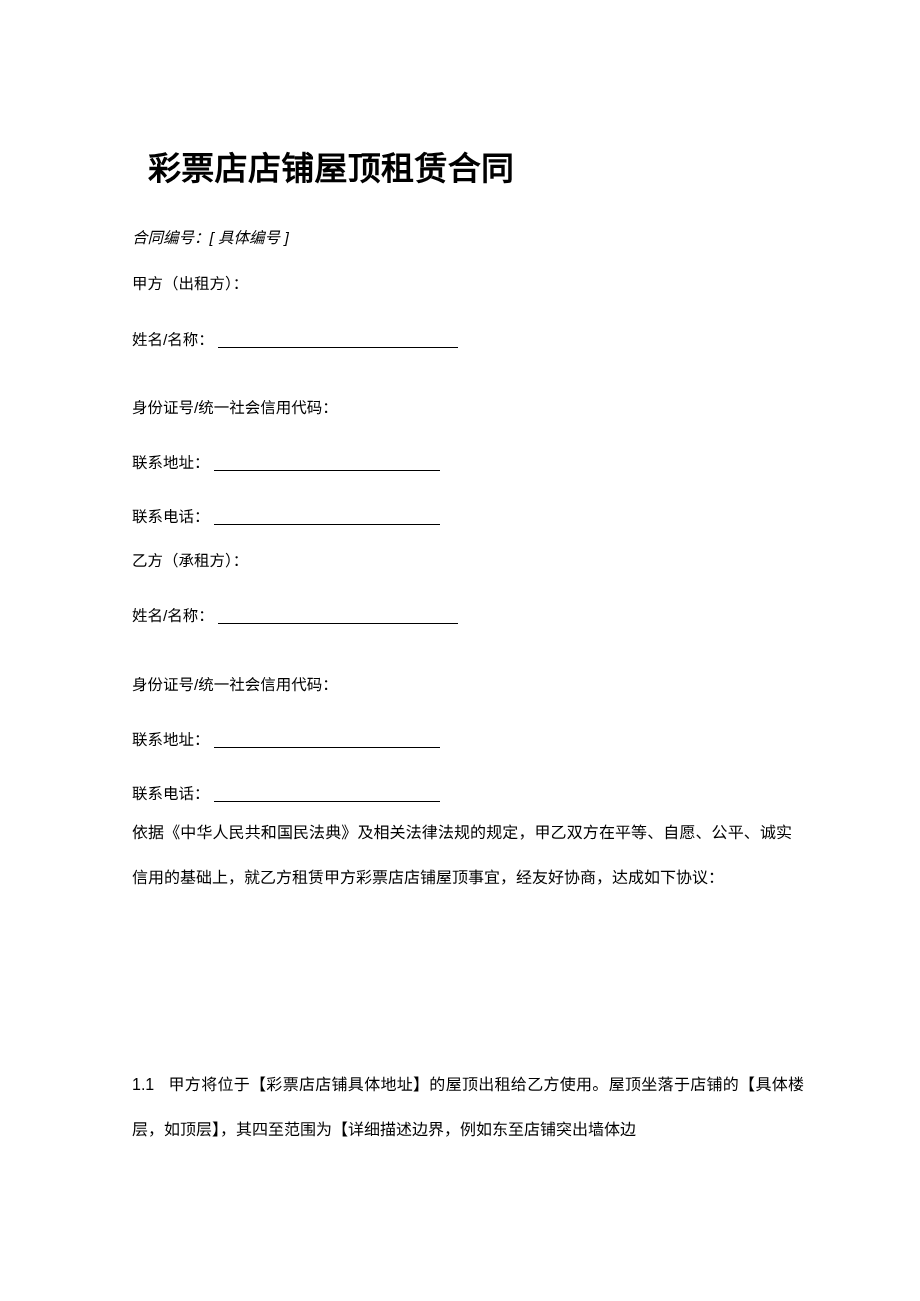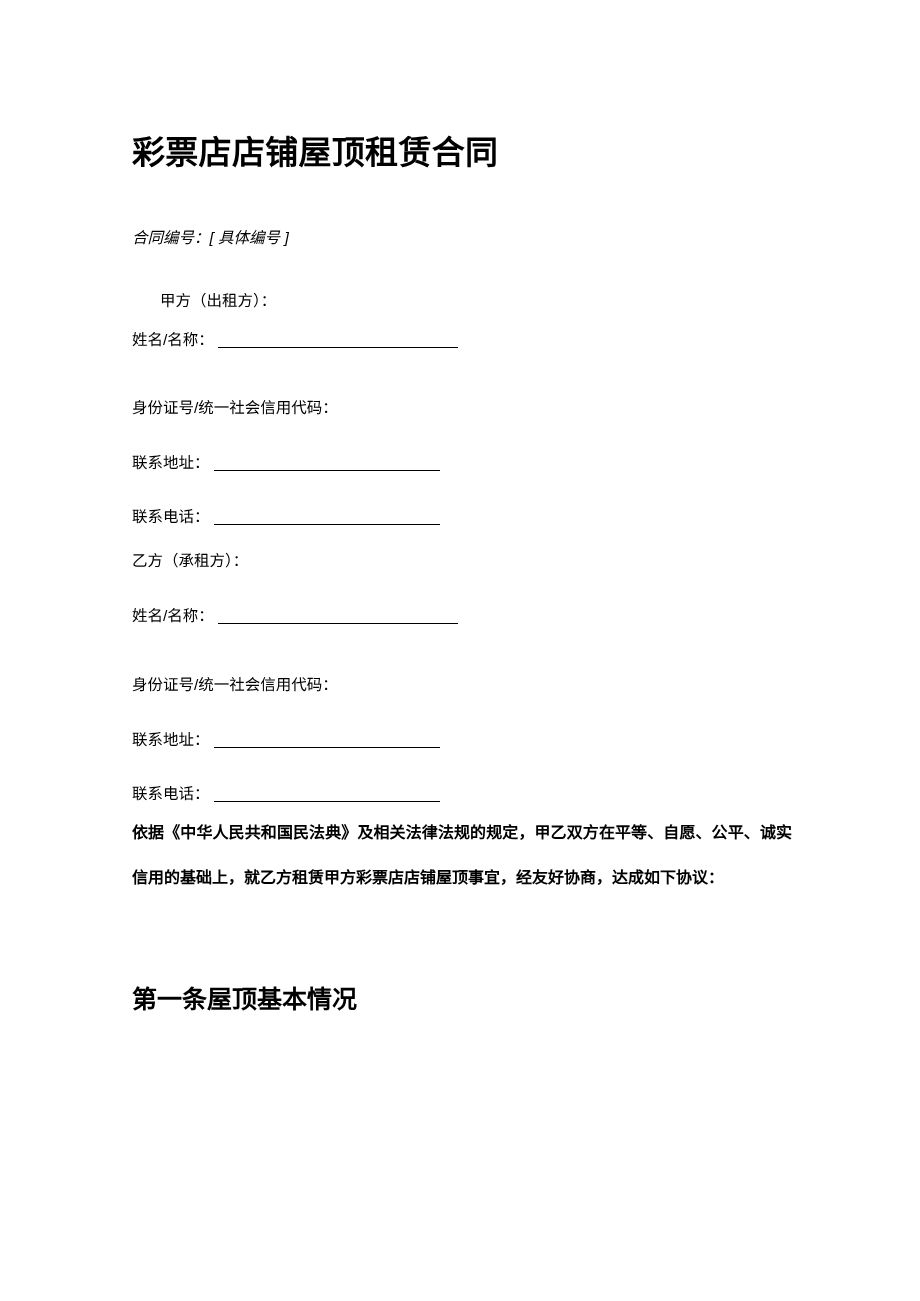--- a/index.html
+++ b/index.html
@@ -33,21 +33,21 @@
     top: 0;
     width: 656px;
   }
 
   
   .doc-title {
     font-size: 33px;
     font-weight: bold;
     line-height: 1.22;
     letter-spacing: 0.3px;
-    margin: 0;
+    margin: 16px;
     padding-top: 133px;
     white-space: nowrap;
   }
 
   
   .field-line {
     font-size: 15.5px;
     line-height: 1.0;
     white-space: nowrap;
     position: absolute;
@@ -66,21 +66,20 @@
   
   .body-para {
     position: absolute;
     left: 132px;
     width: 660px;
     font-size: 16px;
     line-height: 45px;
     text-align: justify;
     text-justify: inter-ideograph;
     margin: 0;
-    font-weight: bold;
   }
 
   
   .section-heading {
     position: absolute;
     left: 132px;
     font-size: 25px;
     font-weight: bold;
     line-height: 1.2;
     margin: 0;
@@ -108,21 +107,21 @@
   <div class="content">
 
     <h1 class="doc-title">彩票店店铺屋顶租赁合同</h1>
 
   </div>
 
   <div class="field-line" style="top:230px;font-style:italic;">
     <span class="label">合同编号：[ 具体编号 ]</span>
   </div>
 
-  <div class="field-line" style="top:293px;margin-left:28px;">
+  <div class="field-line" style="top:276px;">
     <span class="label">甲方（出租方）：</span>
   </div>
 
   <div class="field-line" style="top:332px;">
     <span class="label">姓名/名称：</span><span class="rule rule-240"></span>
   </div>
 
   <div class="field-line" style="top:400px;">
     <span class="label">身份证号/统一社会信用代码：</span>
   </div>
@@ -150,16 +149,16 @@
   <div class="field-line" style="top:732px;">
     <span class="label">联系地址：</span><span class="rule rule-226"></span>
   </div>
 
   <div class="field-line" style="top:786px;">
     <span class="label">联系电话：</span><span class="rule rule-226"></span>
   </div>
 
   <p class="body-para" style="top:810px;">依据《中华人民共和国民法典》及相关法律法规的规定，甲乙双方在平等、自愿、公平、诚实信用的基础上，就乙方租赁甲方彩票店店铺屋顶事宜，经友好协商，达成如下协议：</p>
 
-  <h2 class="section-heading" style="top:984px;">第一条屋顶基本情况</h2>
 
+  <p class="clause" style="top:1062px;"><span class="clause-no">1.1</span><span class="clause-gap"></span><span>甲方将位于【彩票店店铺具体地址】的屋顶出租给乙方使用。屋顶坐落于店铺的【具体楼层，如顶层】，其四至范围为【详细描述边界，例如东至店铺突出墙体边</span></p>
 
 </div>
 
 </body></html>

